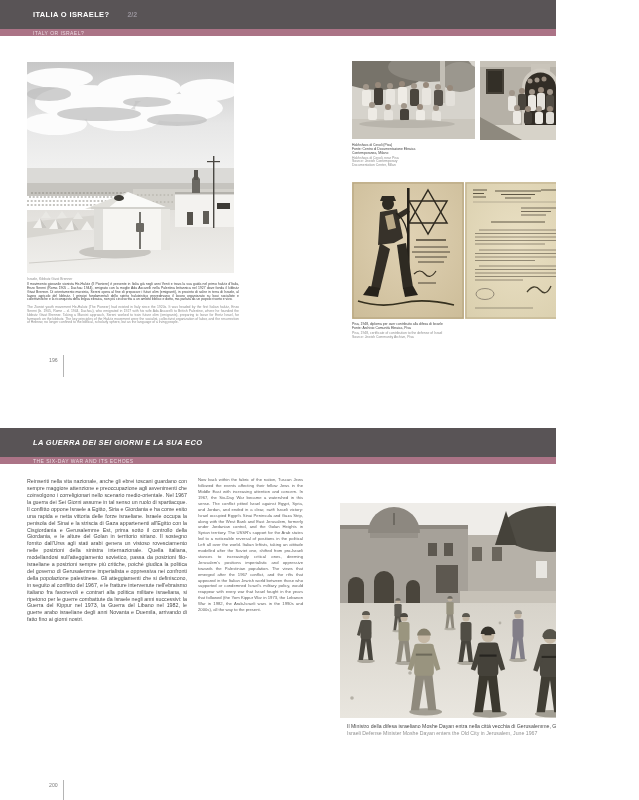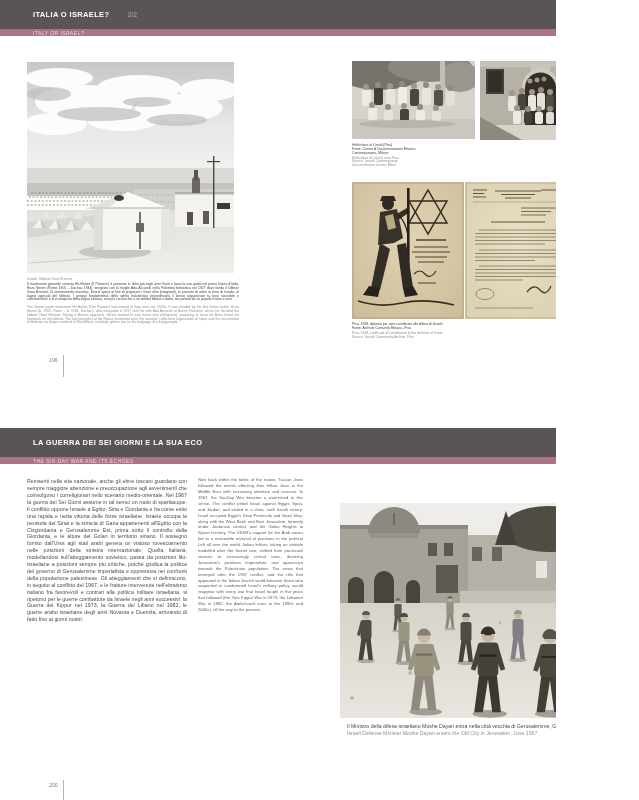--- a/index.html
+++ b/index.html
@@ -304,21 +304,21 @@
     </div>
 
     <span class="pnum" style="left:49px;top:357px;">196</span>
     <div class="prule" style="left:63px;top:355px;height:22px;"></div>
     <div class="prule" style="left:594px;top:355px;height:22px;"></div>
     <span class="pnum" style="left:598px;top:357px;">197</span>
   </section>
 
   <section>
 
-    <div class="bar bar-dark" style="top:428px;">
+    <div class="bar bar-dark" style="top:428px;font-style:italic;">
       <span class="bar-title">LA GUERRA DEI SEI GIORNI E LA SUA ECO</span>
     </div>
     <div class="bar bar-sub" style="top:457px;">
       <span class="bar-subtitle">THE SIX-DAY WAR AND ITS ECHOES</span>
     </div>
 
     <div class="sc" style="left:27px;top:478px;width:160px;height:170px;">
       <div class="in" style="width:320px;">
         <p class="body-it">Reinseriti nella vita nazionale, anche gli ebrei toscani guardano con sempre maggiore attenzione e preoccupazione agli avvenimenti che coinvolgono i correligionari nello scenario medio-orientale. Nel 1967 la guerra dei Sei Giorni assume in tal senso un ruolo di spartiacque. Il conflitto oppone Israele a Egitto, Siria e Giordania e ha come esito una rapida e netta vittoria delle forze israeliane. Israele occupa la penisola del Sinai e la striscia di Gaza appartenenti all'Egitto con la Cisgiordania e Gerusalemme Est, prima sotto il controllo della Giordania, e le alture del Golan in territorio siriano. Il sostegno fornito dall'Urss agli stati arabi genera un vistoso rovesciamento nelle posizioni della sinistra internazionale. Quella italiana, modellandosi sull'atteggiamento sovietico, passa da posizioni filo-israeliane a posizioni sempre più critiche, poiché giudica la politica del governo di Gerusalemme imperialista e oppressiva nei confronti della popolazione palestinese. Gli atteggiamenti che si definiscono, in seguito al conflitto del 1967, e le fratture intervenute nell'ebraismo italiano fra favorevoli e contrari alla politica militare israeliana, si ripetono per le guerre combattute da Israele negli anni successivi: la Guerra del Kippur nel 1973, la Guerra del Libano nel 1982, le guerre arabo israeliane degli anni Novanta e Duemila, arrivando di fatto fino ai giorni nostri.</p>
       </div>

